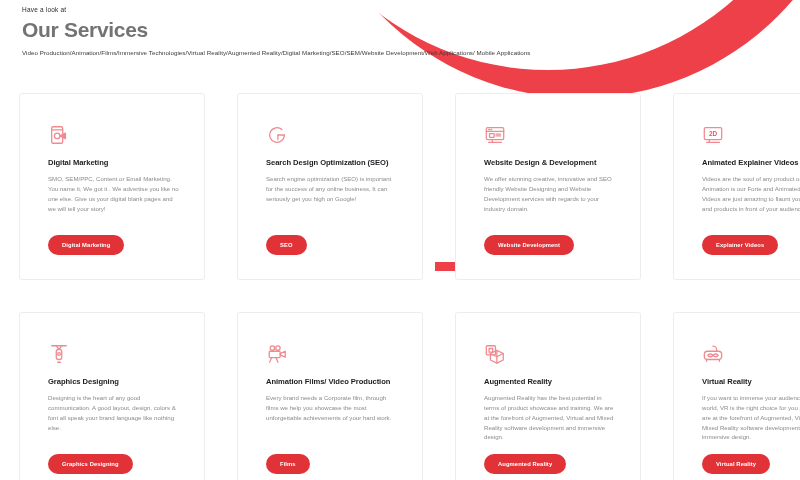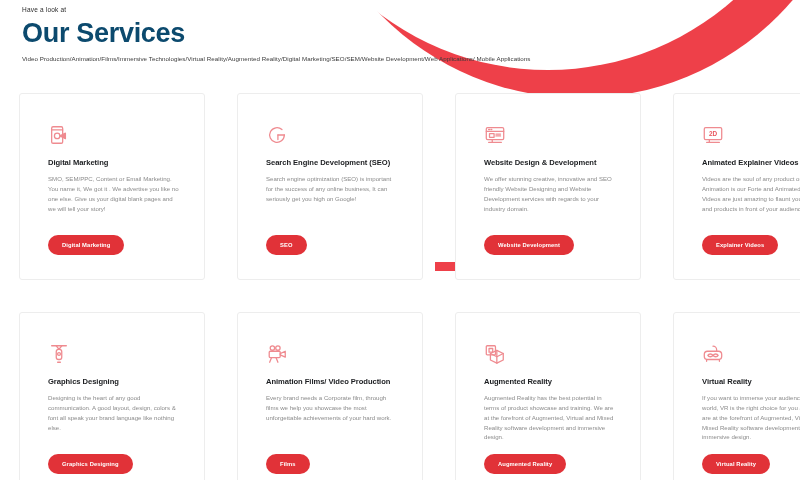--- a/index.html
+++ b/index.html
@@ -102,23 +102,23 @@
     z-index: 3;
     width: 760px;
   }
   .eyebrow {
     font-size: 6.5px;
     color: #2b2b2b;
     letter-spacing: .2px;
     margin-bottom: 6px;
   }
   .page-title {
-    font-size: 27px;
+    font-size: 21px;
     font-weight: bold;
-    color: #0c4a6e;
+    color: #737373;
     letter-spacing: -.3px;
     line-height: 1.05;
     margin-bottom: 8px;
   }
   .subtitle {
     font-size: 6.2px;
     color: #3a3a3a;
     letter-spacing: .05px;
     white-space: nowrap;
   }
@@ -205,21 +205,21 @@
       <div class="card"><span><svg class="card-icon" viewBox="0 0 24 24" fill="none" stroke="#ef8b90" stroke-width="1.4" stroke-linecap="round" stroke-linejoin="round">
             <rect x="4" y="3" width="12" height="18" rx="1.5"></rect>
             <line x1="4" y1="6.5" x2="16" y2="6.5"></line>
             <circle cx="10" cy="13" r="3"></circle>
             <path d="M13 13 L19 10 L19 16 Z" fill="#ef8b90" stroke="#ef8b90"></path>
           </svg></span><div class="card-title">Digital Marketing</div><div class="card-desc">SMO, SEM/PPC, Content or Email Marketing. You name it, We got it . We advertise you like no one else. Give us your digital blank pages and we will tell your story!</div><button class="card-btn">Digital Marketing</button></div>
       <div class="card"><span><svg class="card-icon" viewBox="0 0 24 24" fill="none" stroke="#ef8b90" stroke-width="1.4" stroke-linecap="round" stroke-linejoin="round">
             <path d="M20 12a8 8 0 1 1-2.6-5.9"></path>
             <path d="M20 12h-7"></path>
             <path d="M13 12v5"></path>
-          </svg></span><div class="card-title">Search Engine Development (SEO)</div><div class="card-desc">Search engine optimization (SEO) is important for the success of any online business, It can seriously get you high on Google!</div><button class="card-btn">SEO</button></div>
+          </svg></span><div class="card-title">Search Design Optimization (SEO)</div><div class="card-desc">Search engine optimization (SEO) is important for the success of any online business, It can seriously get you high on Google!</div><button class="card-btn">SEO</button></div>
       <div class="card"><span><svg class="card-icon" viewBox="0 0 24 24" fill="none" stroke="#ef8b90" stroke-width="1.4" stroke-linecap="round" stroke-linejoin="round">
             <rect x="2.5" y="4" width="19" height="13" rx="1.5"></rect>
             <line x1="2.5" y1="8" x2="21.5" y2="8"></line>
             <line x1="5" y1="6" x2="6" y2="6"></line>
             <line x1="7.5" y1="6" x2="8.5" y2="6"></line>
             <rect x="6" y="10.5" width="5" height="4"></rect>
             <line x1="13" y1="11" x2="18" y2="11"></line>
             <line x1="13" y1="13" x2="18" y2="13"></line>
             <line x1="9" y1="17" x2="9" y2="20"></line>
             <line x1="5" y1="20" x2="19" y2="20"></line>

